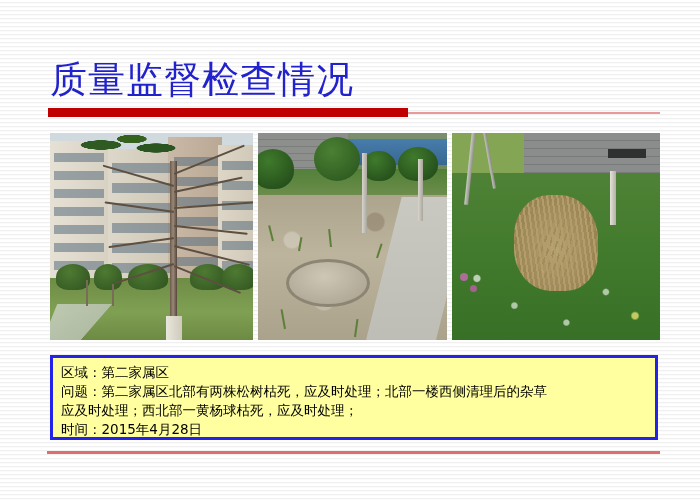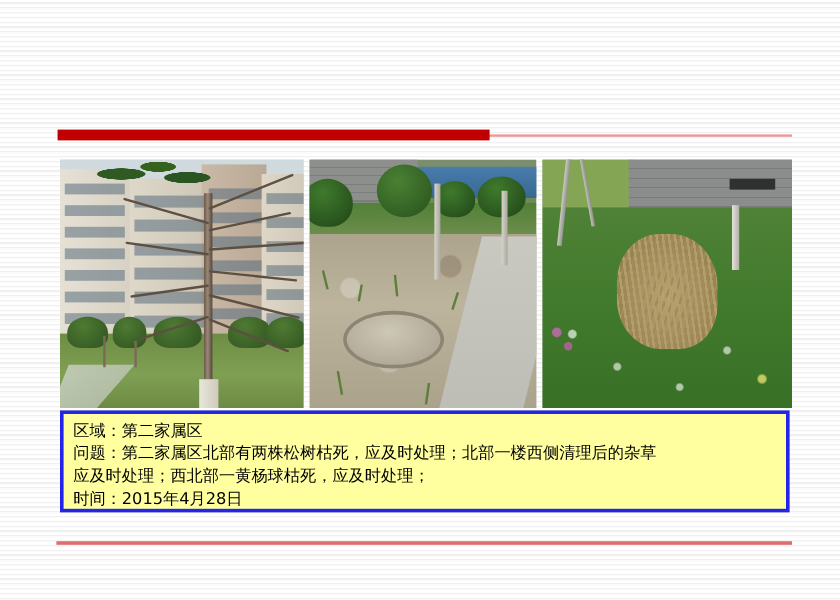--- a/index.html
+++ b/index.html
@@ -130,40 +130,41 @@
     background:linear-gradient(to right,#caccc4,#8f9189);transform:rotate(6deg);}
   .p3-trunk2{left:36px;top:-2px;width:3px;height:58px;
     background:linear-gradient(to right,#c2c4bc,#8a8c84);transform:rotate(-10deg);}
   .p3-post{left:158px;top:38px;width:6px;height:54px;
     background:linear-gradient(to right,#e4e2da,#b2b0a7);}
   .p3-vent{right:14px;top:16px;width:38px;height:9px;background:#2e3130;}
   .p3-flower{border-radius:50%;}
 
   
   #note{
-    position:absolute;left:50px;top:342px;width:608px;height:85px;
+    position:absolute;left:50px;top:355px;width:608px;height:85px;
     background:#ffffa0;border:3px solid #2323ea;box-sizing:border-box;
     padding:5px 8px;
   }
   #note p{
     margin:0;
     font-family:"DejaVu Sans","Liberation Sans",sans-serif;
     font-size:13.5px;line-height:19px;color:#000000;
     white-space:pre-wrap;
   }
   #footer-rule{
     position:absolute;left:47px;top:451px;width:613px;height:3px;
     background:#e06c6c;
   }
 </style>
 </head>
 <body>
 
 <div id="slide">
 
+  <div id="title">质量监督检查情况</div>
   <div id="rule-thin"></div>
   <div id="rule-thick"></div>
 
   <div id="photos">
 
     <div class="photo" id="photo-1">
       <div class="p1-sky"></div>
       <div class="p1-bldgA"></div>
       <div class="p1-bldgB"></div>
       <div class="p1-bldgC"></div>

